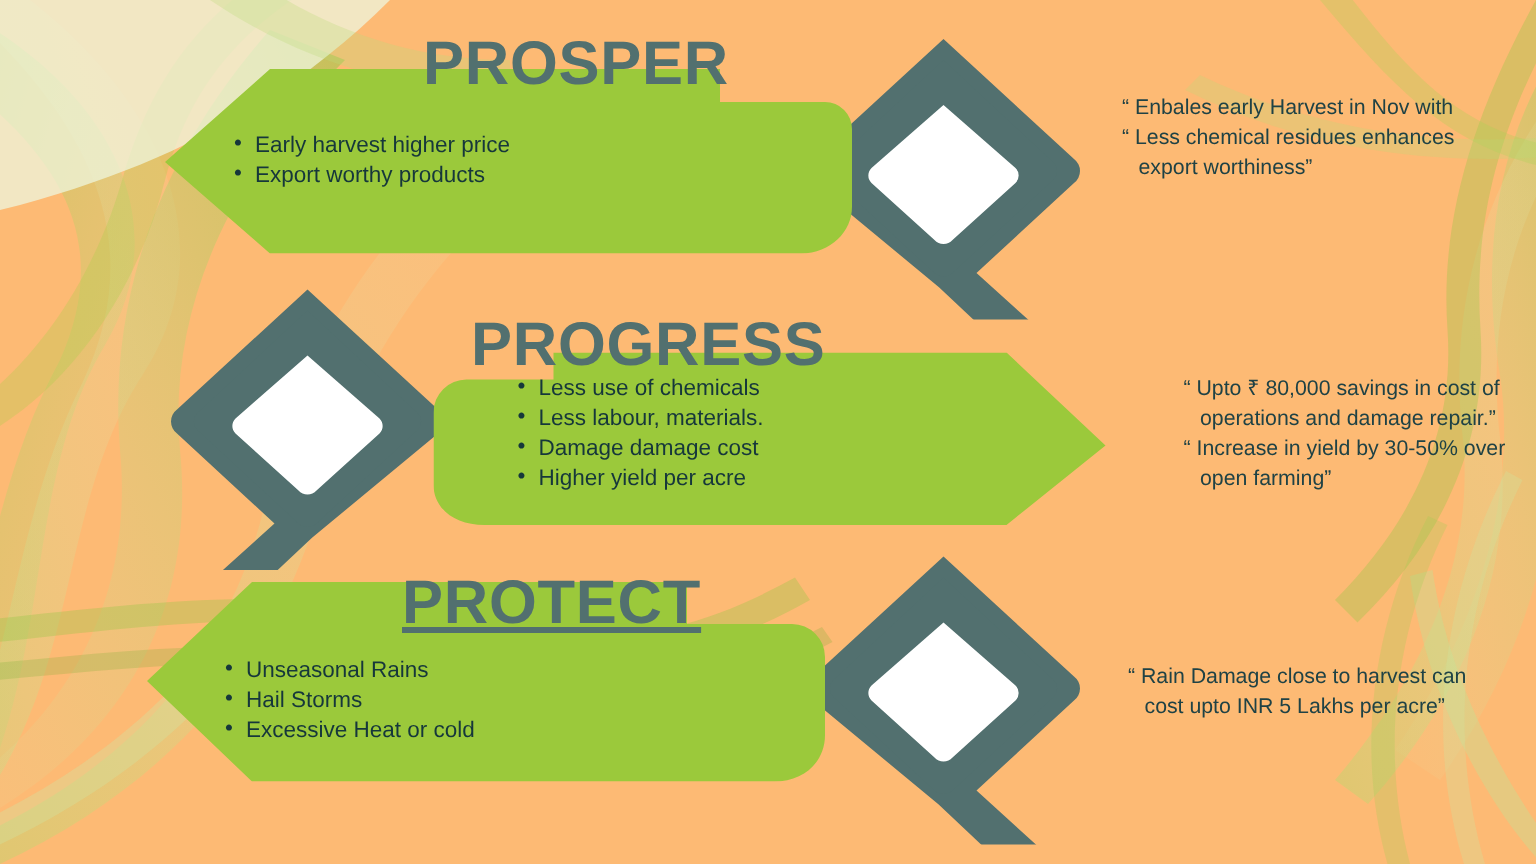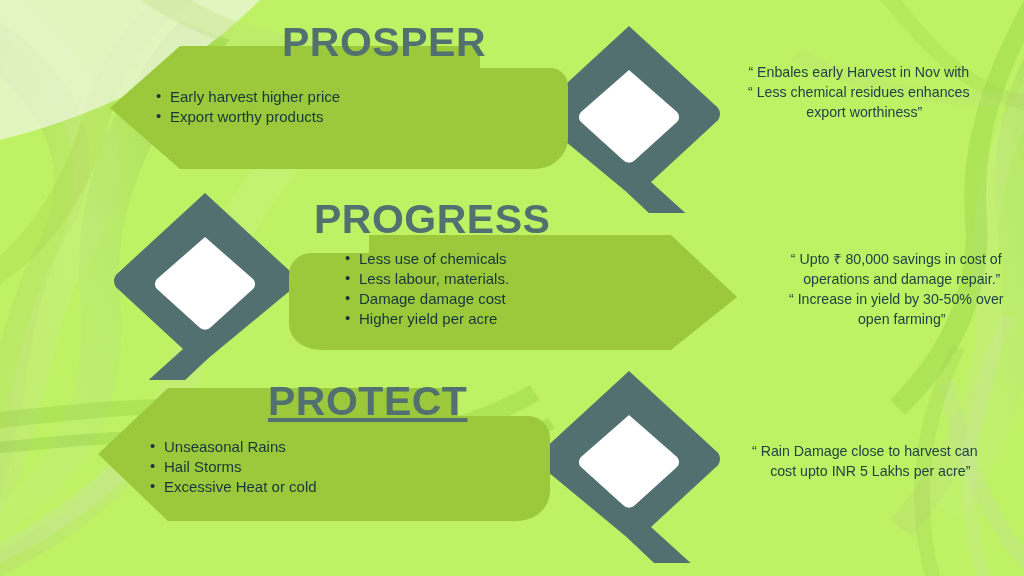--- a/index.html
+++ b/index.html
@@ -2,21 +2,21 @@
 <html><head>
 <meta charset="utf-8">
 <style>
   * { margin:0; padding:0; box-sizing:border-box; }
   html,body { width:1024px; height:576px; overflow:hidden; }
   body {
     font-family:"Liberation Sans", sans-serif;
     background:#ffffff;
     position:relative;
   }
-  .slide { position:absolute; inset:0; width:1024px; height:576px; overflow:hidden; background:#bef264; }
+  .slide { position:absolute; inset:0; width:1024px; height:576px; overflow:hidden; background:#fdba74; }
 
   
   .bg-decor { position:absolute; inset:0; pointer-events:none; }
   .bg-decor svg { position:absolute; top:0; left:0; }
 
   
   .diamond { position:absolute; }
 
   
   .row { position:absolute; }
@@ -50,21 +50,21 @@
     color:#16373B;
   }
 
   .quote {
     position:absolute;
     color:#1F4245;
     font-size:14.2px;
     line-height:1.42;
     white-space:nowrap;
   }
-  .quote p { text-indent:0;text-align:center; }
+  .quote p { text-indent:0; }
   .quote p.cont { padding-left:11px; }
 </style>
 </head>
 <body>
 
 <div class="slide">
 
   <div class="bg-decor">
     <svg width="1024" height="576" viewBox="0 0 1024 576">
       <defs>
@@ -152,21 +152,21 @@
   </div>
 
   <div class="row">
 
     <div class="banner" style="left:289px; top:235px;">
       <svg width="450" height="115" viewBox="0 0 450 115">
         <path d="M300 0 L80 0 L80 18 L22 18 A22 22 0 0 0 0 40 L0 88 C0 104 14 115 34 115 L382 115 L448 62 L382 0 L300 0 Z" fill="#9BC93B"></path>
       </svg>
     </div>
 
-    <div class="title" style="left:314px; top:199px;">PROGRESS</div>
+    <div class="title" style="left:314px; top:209px;">PROGRESS</div>
 
     <div class="bullets" style="left:345px; top:249px;">
       <div>Less use of chemicals</div>
       <div>Less labour, materials.</div>
       <div>Damage damage cost</div>
       <div>Higher yield per acre</div>
     </div>
 
     <div class="quote" style="left:789px; top:249px;">
       <p>“ Upto ₹ 80,000 savings in cost of</p>

